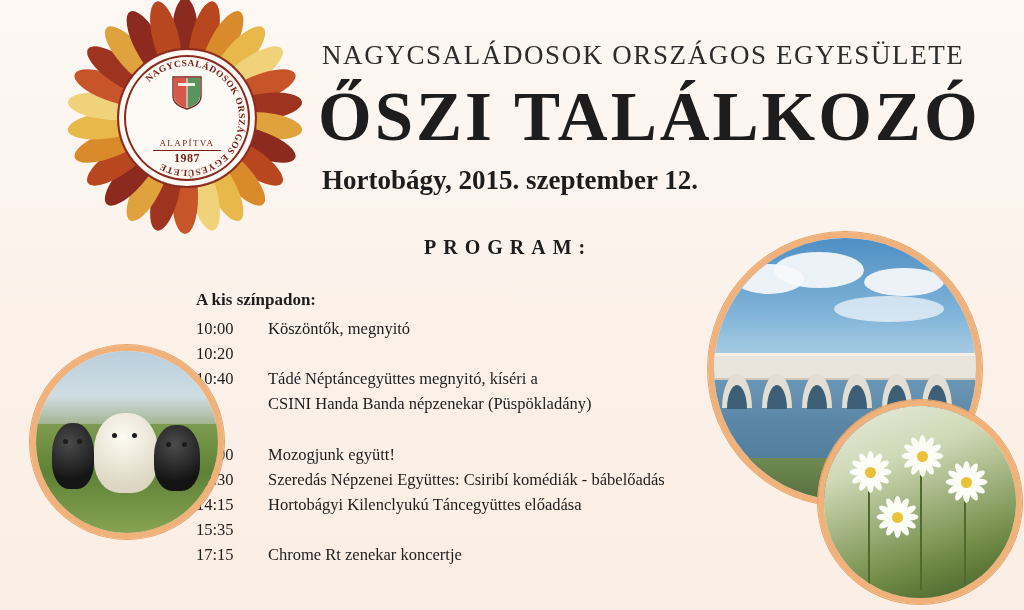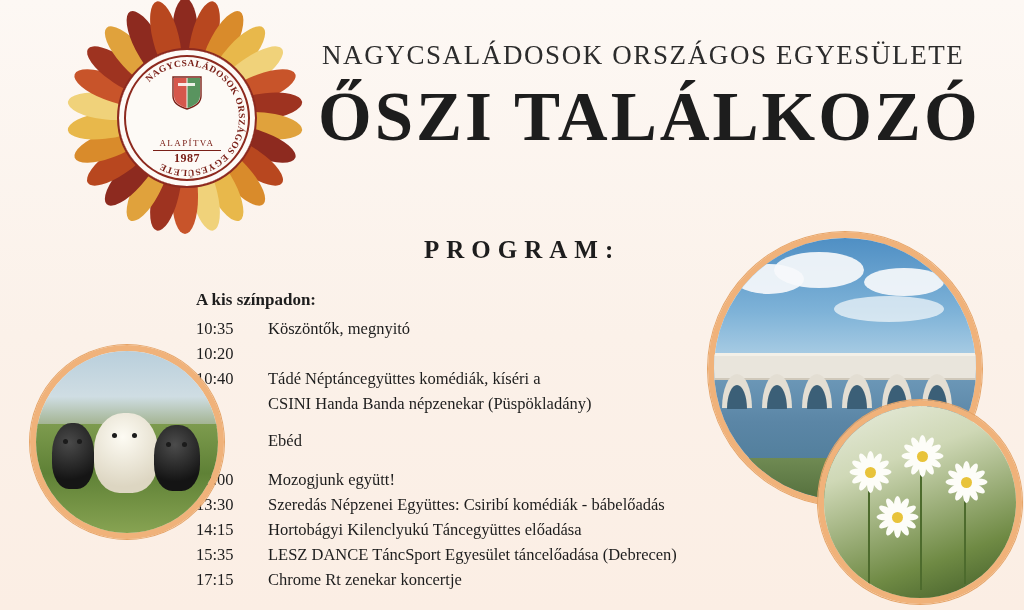--- a/index.html
+++ b/index.html
@@ -153,21 +153,21 @@
     font-size: 27px;
     font-weight: bold;
     color: #1d1d1d;
     font-family: "Liberation Serif", serif;
     white-space: nowrap;
   }
   .program-heading {
     position: absolute;
     left: 424px;
     top: 236px;
-    font-size: 25px;
+    font-size: 20px;
     font-weight: bold;
     letter-spacing: 7px;
     color: #1d1d1d;
     font-family: "Liberation Serif", serif;
   }
 
   
   .stage-label {
     position: absolute;
     left: 196px;
@@ -393,60 +393,56 @@
         <rect x="6" y="7" width="17" height="3" fill="#fdfaf6" opacity="0.9"></rect>
       </svg>
       <div class="disc-line"></div>
       <div class="alapitva-text">ALAPÍTVA</div>
       <div class="year-text">1987</div>
     </div>
   </div>
 
   <div class="org-name">NAGYCSALÁDOSOK ORSZÁGOS EGYESÜLETE</div>
   <div class="main-title">ŐSZI TALÁLKOZÓ</div>
+  <div class="subtitle">Hortobágy, 2015. szeptember 12.</div>
   <div class="program-heading">PROGRAM:</div>
 
   <div class="stage-label">A kis színpadon:</div>
   <div class="schedule" id="schedule">
       <div class="row">
-        <div class="time">10:35</div>
+        <div class="time">10:00</div>
         <div class="desc">Köszöntők, megnyitó</div>
       </div>
       <div class="row">
         <div class="time">10:20</div>
       </div>
       <div class="row">
         <div class="time">10:40</div>
-        <div class="desc">Tádé Néptáncegyüttes komédiák, kíséri a</div>
+        <div class="desc">Tádé Néptáncegyüttes megnyitó, kíséri a</div>
       </div>
       <div class="row">
         <div class="time"></div>
         <div class="desc">CSINI Handa Banda népzenekar (Püspökladány)</div>
       </div>
       <div class="gap-small"></div>
-      <div class="row lunch">
-        <div class="time"></div>
-        <div class="desc">Ebéd</div>
-      </div>
       <div class="gap-big"></div>
       <div class="row">
         <div class="time">13:00</div>
         <div class="desc">Mozogjunk együtt!</div>
       </div>
       <div class="row">
         <div class="time">13:30</div>
         <div class="desc">Szeredás Népzenei Együttes: Csiribí komédiák - bábelőadás</div>
       </div>
       <div class="row">
         <div class="time">14:15</div>
         <div class="desc">Hortobágyi Kilenclyukú Táncegyüttes előadása</div>
       </div>
       <div class="row">
         <div class="time">15:35</div>
-        <div class="desc">LESZ DANCE TáncSport Egyesület táncelőadása (Debrecen)</div>
       </div>
       <div class="row">
         <div class="time">17:15</div>
         <div class="desc">Chrome Rt zenekar koncertje</div>
       </div>
     </div>
 
   <div class="photo photo-dogs">
     <div class="dogs-sky"></div>
     <div class="dogs-grass"></div>

